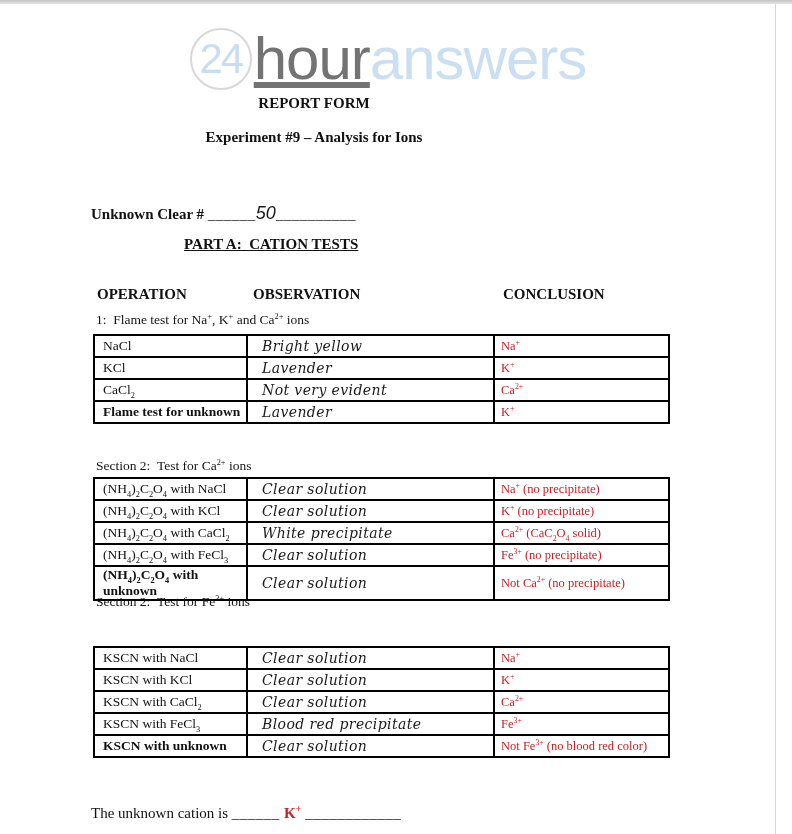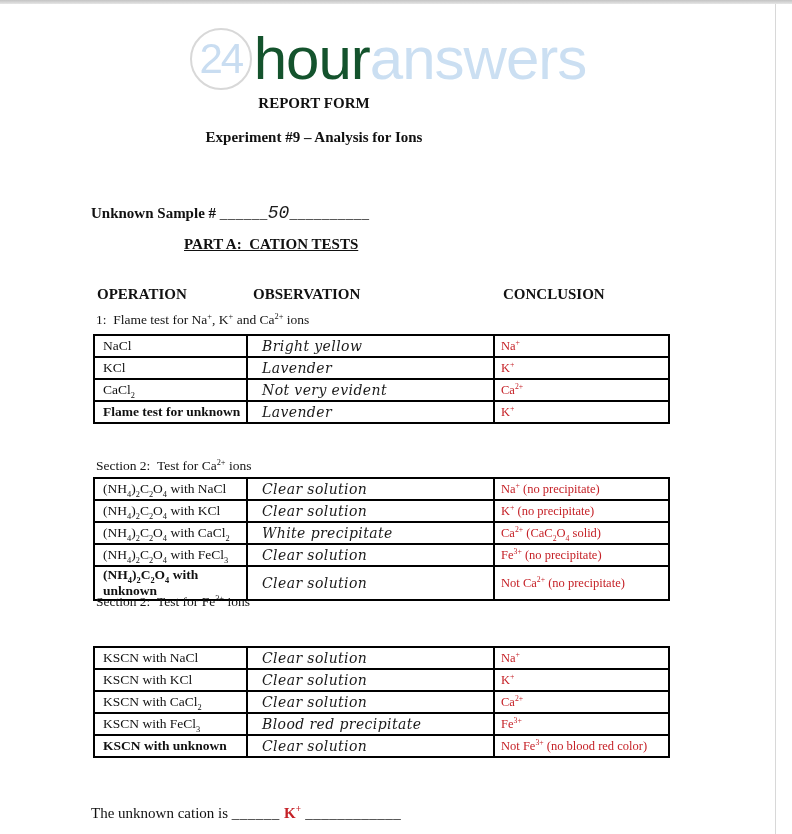--- a/index.html
+++ b/index.html
@@ -27,35 +27,35 @@
     font-family: "Liberation Sans", sans-serif;
     user-select: none;
   }
   .logo-circle {
     width: 62px; height: 62px; border: 2px solid #d8d8d8; border-radius: 50%;
     display: flex; align-items: center; justify-content: center;
     color: #c9ddf1; font-size: 42px; letter-spacing: -2px;
     flex: 0 0 auto; margin-right: 2px;
   }
   .logo-word { font-size: 60px; letter-spacing: -1px; line-height: 1; }
-  .logo-hour { color: #14532d; }
+  .logo-hour { color: #737373; text-decoration: underline; }
   .logo-answers { color: #cbdff2; }
 
   .doc-title, .doc-subtitle {
     position: absolute; left: 0; width: 628px; text-align: center;
     font-weight: bold; font-size: 15px; white-space: pre;
   }
   .doc-title { top: 95px; }
   .doc-subtitle { top: 129px; }
 
   .sample-line { top: 203px; left: 91px; font-size: 15px; white-space: pre; }
   .sample-line .lbl { font-weight: bold; }
   .blank { font-weight: normal; color: #222; letter-spacing: 0.5px; }
   .hand-value {
-    font-family: Liberation Mono, monospace; font-style: italic;
+    font-family: Liberation Sans, sans-serif; font-style: italic;
     font-size: 18px; color: #1c1c1c;
   }
 
   .part-heading {
     top: 236px; left: 140px; font-size: 15px; font-weight: bold;
     text-decoration: underline; white-space: pre; margin-left: 44px;
   }
 
   .col-headers { top: 286px; left: 0; width: 776px; height: 18px; }
   .col-head { position: absolute; font-size: 15px; font-weight: bold; white-space: pre; }
@@ -102,21 +102,21 @@
   <span class="logo-circle">
       <span>24</span>
     </span>
   <span class="logo-word logo-hour">hour</span>
     <span class="logo-word logo-answers">answers</span>
 </div>
 
 <div class="doc-title">REPORT FORM</div>
 <div class="doc-subtitle">Experiment #9 – Analysis for Ions</div>
 
-<div class="abs sample-line"><span class="lbl">Unknown Sample # </span><span class="blank">______</span><span class="hand-value">50</span><span class="blank">__________</span></div>
+<div class="abs sample-line"><span class="lbl">Unknown Clear # </span><span class="blank">______</span><span class="hand-value">50</span><span class="blank">__________</span></div>
 
 <div class="abs part-heading">PART A:  CATION TESTS</div>
 
 <div class="abs col-headers">
   <span class="col-head c0">OPERATION</span>
   <span class="col-head c1">OBSERVATION</span>
   <span class="col-head c2">CONCLUSION</span>
 </div>
 
 <div class="abs section-caption cap-0">1:  Flame test for Na<sup>+</sup>, K<sup>+</sup> and Ca<sup>2+</sup> ions</div>

